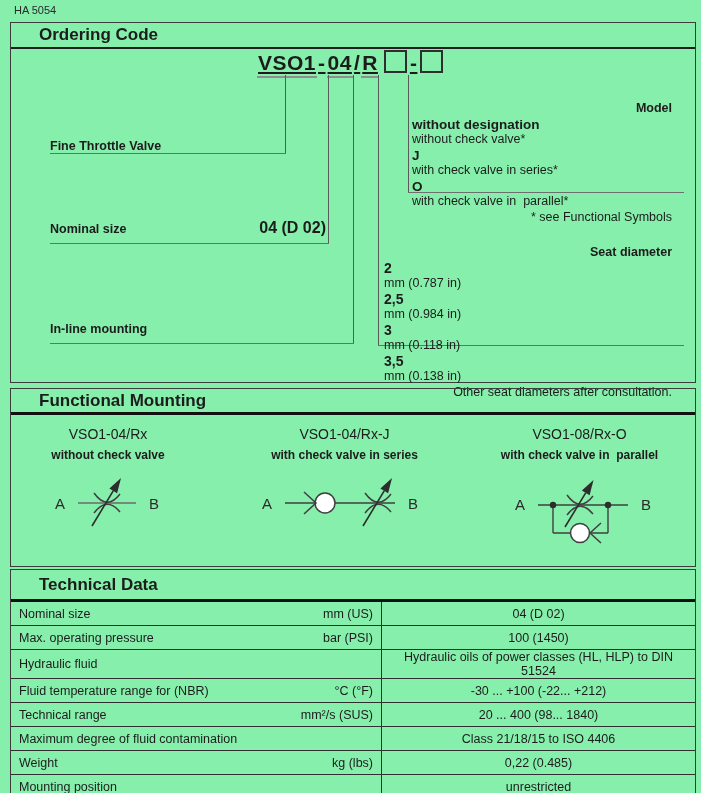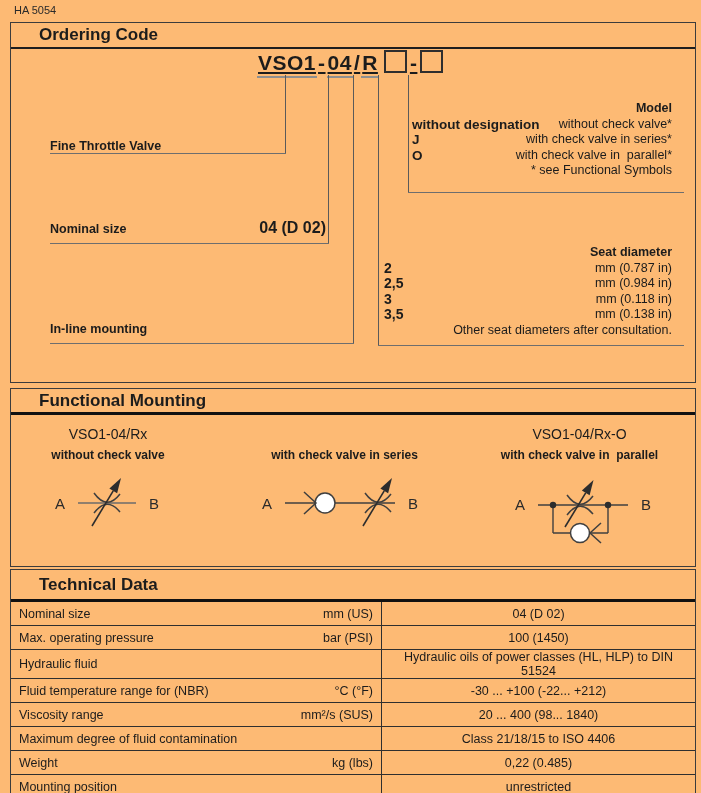--- a/index.html
+++ b/index.html
@@ -1,16 +1,16 @@
 <!DOCTYPE html>
 <html><head>
 <meta charset="utf-8">
 <style>
   html,body{margin:0;padding:0;background:#fff;}
-  .page{position:relative;width:701px;height:793px;background:#fdba74;overflow:hidden;
+  .page{position:relative;width:701px;height:793px;background:#86efac;overflow:hidden;
         font-family:"Liberation Sans", sans-serif;color:#1c1c1c;}
   .doc-code{position:absolute;left:14px;top:4px;font-size:11px;color:#2a2a2a;}
 
   
   .sec{position:absolute;left:10px;width:684px;border:1px solid #3c3c3c;background:transparent;}
   .sec-title{font-weight:bold;font-size:17px;padding-left:28px;display:flex;align-items:center;}
   .sec1{top:22px;height:359px;}
   .sec1 .sec-title{height:24px;border-bottom:2px solid #1e1e1e;}
   .sec2{top:388px;height:177px;}
   .sec2 .sec-title{height:23px;border-bottom:3px solid #111;}
@@ -28,21 +28,21 @@
 
   .line-v{position:absolute;width:1px;background:#5a5a5a;}
   .line-h{position:absolute;height:1px;background:#6e6e6e;}
 
   .diag-label{position:absolute;font-size:12.5px;font-weight:bold;}
   .size-val{position:absolute;left:218px;top:219px;width:108px;text-align:right;
             font-size:16px;font-weight:bold;}
 
   .callout{position:absolute;font-size:12.5px;line-height:15.5px;}
   .callout .c-title{font-weight:bold;text-align:right;}
-  .callout .c-row{display:flex;justify-content:space-between;}
+  .callout .c-row{display:flex;justify-content:center;flex-direction:column;}
   .callout .c-foot{text-align:right;}
   .pre{white-space:pre-wrap;}
   .model-block{left:412px;top:101px;width:260px;}
   .model-block .mcode{font-weight:bold;font-size:13.5px;}
   .model-block .c-row:first-of-type .mcode{font-weight:normal;font-size:12.5px;}
   .seat-block{left:384px;top:245px;width:288px;}
   .seat-block .mcode{font-weight:bold;font-size:14px;}
 
   
   .fs-title{position:absolute;top:426px;text-align:center;font-weight:normal;font-size:14px;}
@@ -126,21 +126,22 @@
       <span>mm (0.138 in)</span>
     </div>
     <div class="c-foot">Other seat diameters after consultation.</div>
   </div>
 
   <div class="sec sec2">
     <div class="sec-title">Functional Mounting</div>
   </div>
 
   <div class="fs-title" style="left:23px;width:170px">VSO1-04/Rx</div>
-  <div class="fs-title" style="left:487px;width:185px">VSO1-04/Rx-O</div>
+  <div class="fs-title" style="left:252px;width:185px">VSO1-04/Rx-J</div>
+  <div class="fs-title" style="left:487px;width:185px">VSO1-08/Rx-O</div>
   <div class="fs-cap pre" style="left:23px;width:170px">without check valve</div>
   <div class="fs-cap pre" style="left:252px;width:185px">with check valve in series</div>
   <div class="fs-cap pre" style="left:487px;width:185px">with check valve in  parallel</div>
 
   <div class="sym" style="left:55px;top:470px">
     <span class="port m25">A</span>
     <svg width="58" height="66" viewBox="0 0 58 66">
       <line x1="0" y1="33" x2="58" y2="33" stroke="#6b6b6b" stroke-width="1.7"></line>
       <path d="M16,23 Q29,41 42,24" fill="none" stroke="#3f3f3f" stroke-width="1.5"></path>
       <path d="M16,43 Q29,26 42,42" fill="none" stroke="#3f3f3f" stroke-width="1.5"></path>
@@ -201,21 +202,21 @@
           <td class="param">Hydraulic fluid</td>
           <td class="unit"></td>
           <td class="value">Hydraulic oils of power classes (HL, HLP) to DIN 51524</td>
         </tr>
         <tr>
           <td class="param">Fluid temperature range for (NBR)</td>
           <td class="unit">°C (°F)</td>
           <td class="value">-30 ... +100 (-22... +212)</td>
         </tr>
         <tr>
-          <td class="param">Viscosity range</td>
+          <td class="param">Technical range</td>
           <td class="unit">mm²/s (SUS)</td>
           <td class="value">20 ... 400 (98... 1840)</td>
         </tr>
         <tr>
           <td class="param">Maximum degree of fluid contamination</td>
           <td class="unit"></td>
           <td class="value">Class 21/18/15 to ISO 4406</td>
         </tr>
         <tr>
           <td class="param">Weight</td>

